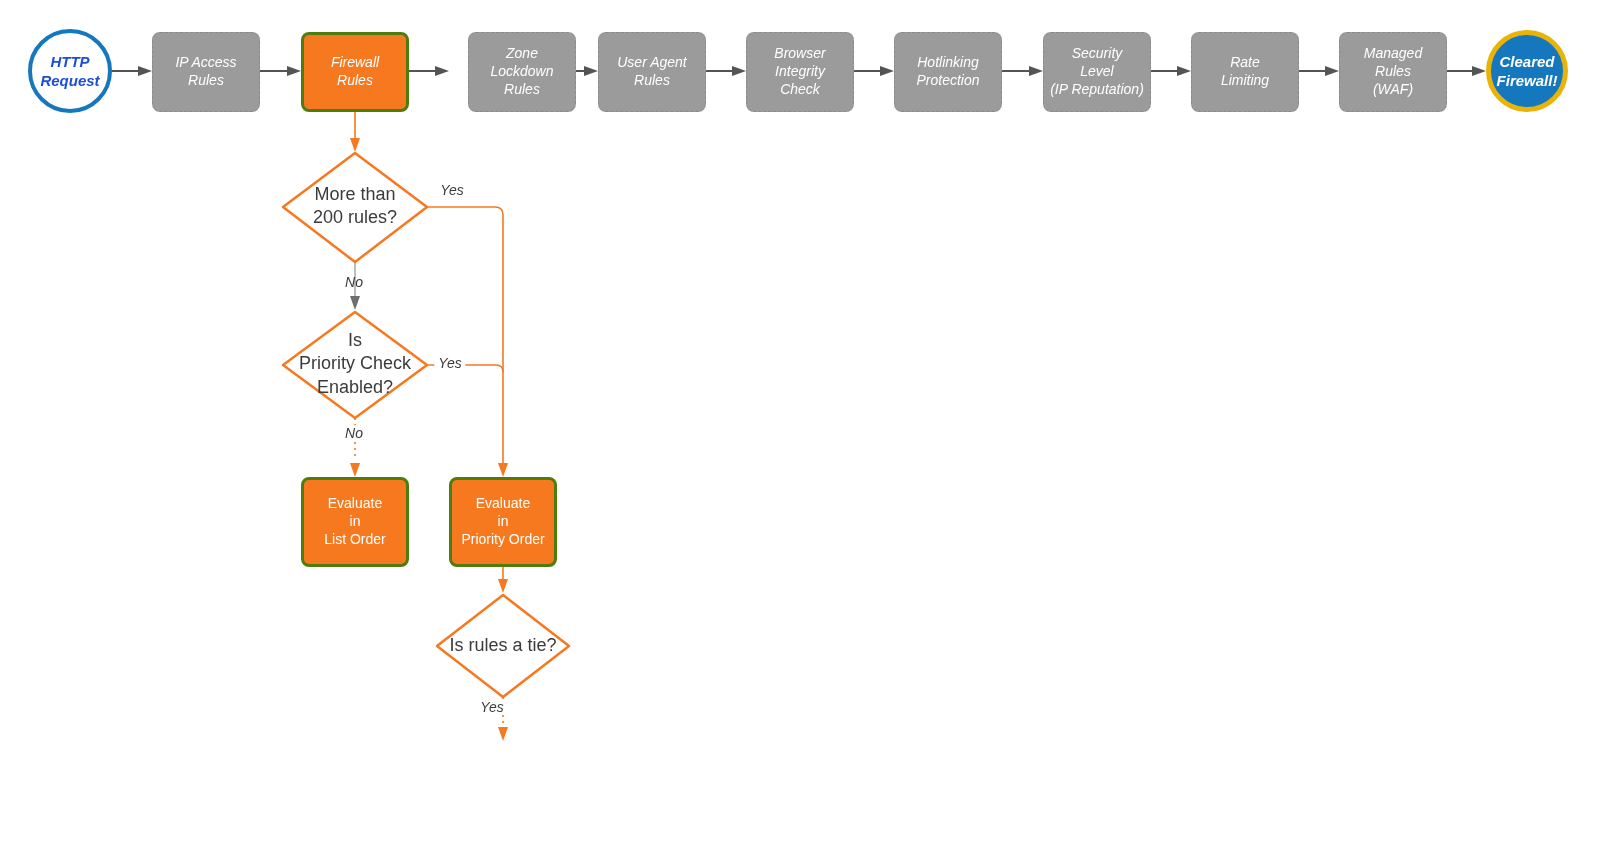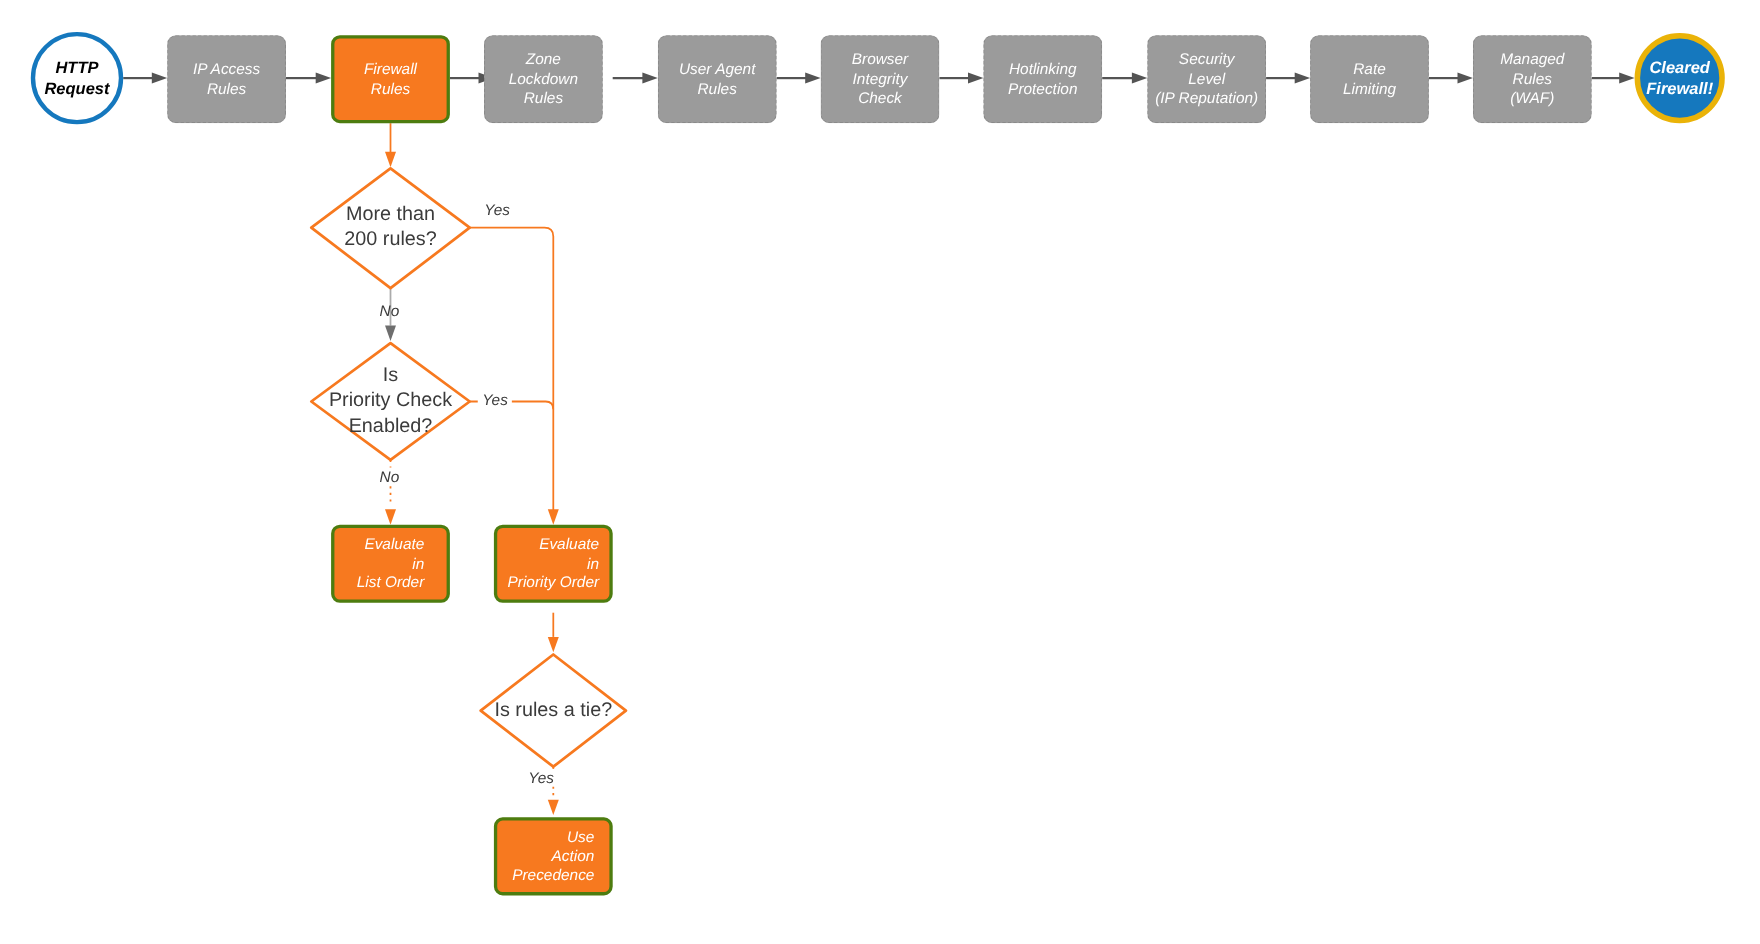--- a/index.html
+++ b/index.html
@@ -43,40 +43,38 @@
   .stage.gray {
     background: #9B9B9B;
     border: 1px dashed #8A8A8A;
   }
   .stage.orange, .action {
     background: #F7791F;
     border: 3px solid #4d7c0f;
   }
   .action {
     width: 108px;
-    height: 71px;
+    height: 90px;
     border-radius: 8px;
-    font-style: italic;
     font-size: 14px;
     color: #ffffff;
-    text-align: right;
   }
   .terminal {
     border-radius: 50%;
     font-weight: bold;
     font-style: italic;
     font-size: 15px;
     line-height: 1.3;
   }
   .terminal.start {
     left: 28px; top: 29px;
     width: 84px; height: 84px;
     background: #ffffff;
     border: 4px solid #1578BE;
-    color: #000000;
+    color: #1d4ed8;
   }
   .terminal.end {
     left: 1486px; top: 30px;
     width: 82px; height: 82px;
     background: #1578BE;
     border: 5px solid #eab308;
     color: #ffffff;
   }
   .diamond-label {
     position: absolute;
@@ -163,21 +161,21 @@
   </div>
 
   <div class="node stage gray" style="left:152px">
     <span>IP Access
 Rules</span>
   </div>
   <div class="node stage orange" style="left:301px">
     <span>Firewall
 Rules</span>
   </div>
-  <div class="node stage gray" style="left:440px">
+  <div class="node stage gray" style="left:468px">
     <span>Zone
 Lockdown
 Rules</span>
   </div>
   <div class="node stage gray" style="left:598px">
     <span>User Agent
 Rules</span>
   </div>
   <div class="node stage gray" style="left:894px">
     <span>Hotlinking
@@ -218,25 +216,20 @@
   <div class="node action" style="left:301px; top:477px">
     <span>Evaluate
 in
 List Order</span>
   </div>
   <div class="node action" style="left:449px; top:477px">
     <span>Evaluate
 in
 Priority Order</span>
   </div>
-  <div class="node action" style="left:449px; top:743px">
-    <span>Use
-Action
-Precedence</span>
-  </div>
 
   <span class="edge-label" style="left:452px; top:190px">Yes</span>
   <span class="edge-label" style="left:354px; top:282px">No</span>
   <span class="edge-label on-line" style="left:450px; top:363px">Yes</span>
   <span class="edge-label on-line" style="left:354px; top:433px">No</span>
   <span class="edge-label on-line" style="left:492px; top:707px">Yes</span>
 
 </div>
 
 </body></html>

